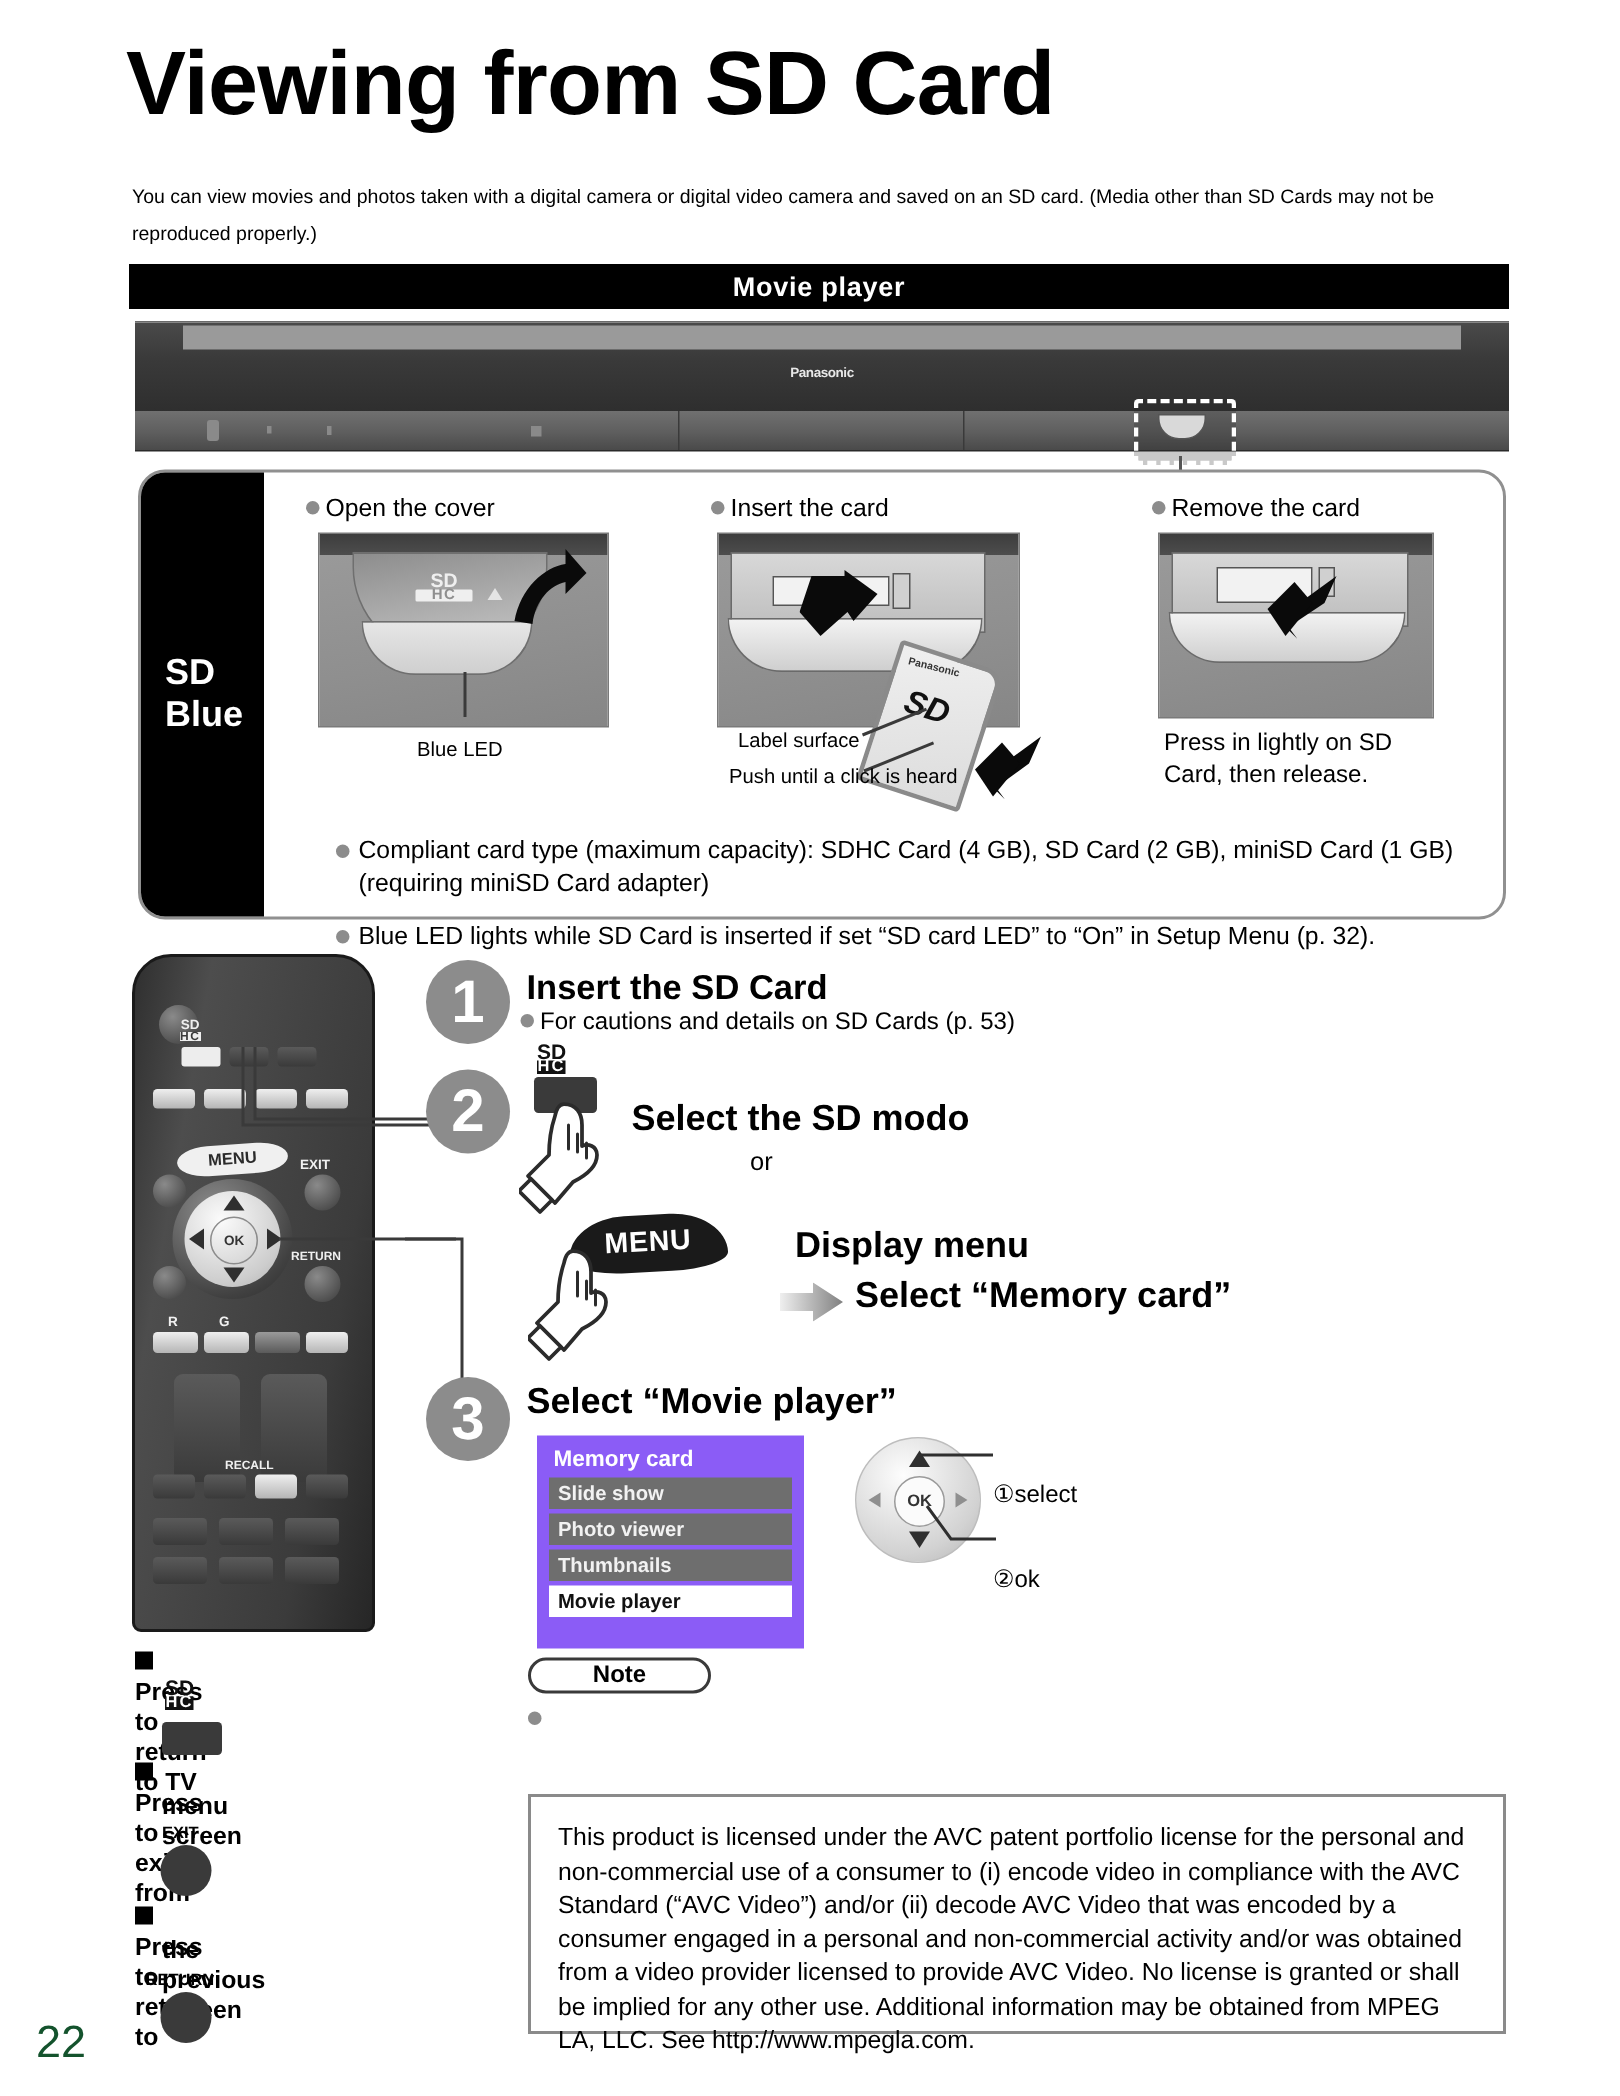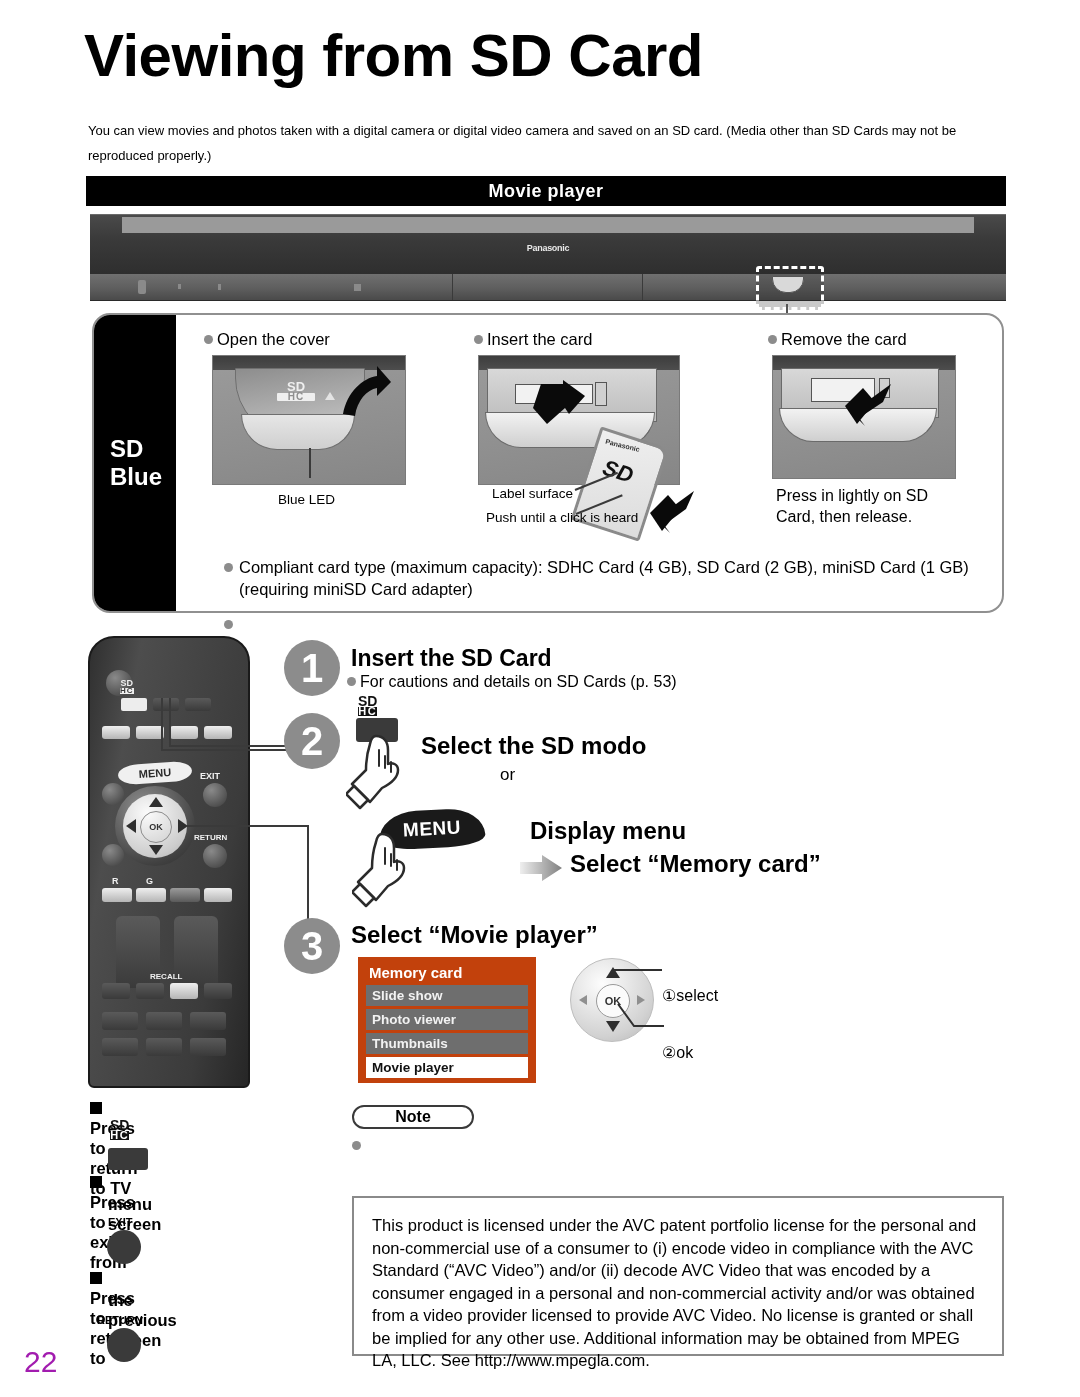--- a/index.html
+++ b/index.html
@@ -416,22 +416,22 @@
   .or-text {
     position:absolute;
     left: 500px; top: 765px;
     font-size: 17px;
   }
 
   
   .menu-box {
     position:absolute;
     left: 358px; top: 957px;
-    width: 178px; height: 126px;
-    background: #c2410c;
+    width: 178px; height: 142px;
+    background: #8b5cf6;
     padding: 6px 8px;
     box-sizing: border-box;
   }
   .menu-box .mb-title {
     color:#fff; font-size:15px; font-weight:bold; padding: 1px 2px 4px 3px;
   }
   .menu-box .mb-item {
     background: #6e6e6e;
     color:#f2f2f2;
     font-size: 13.5px;
@@ -534,21 +534,21 @@
     padding: 16px 18px;
     font-size: 16.5px;
     line-height: 22.5px;
   }
 
   
   .page-num {
     position:absolute;
     left: 24px; bottom: 18px;
     font-size: 30px;
-    color: #a21caf;
+    color: #14532d;
   }
 </style>
 </head>
 <body>
 
 <div class="page-title">Viewing from SD Card</div>
 
 <div class="intro">You can view movies and photos taken with a digital camera or digital video camera and saved on an SD card. (Media other than SD Cards may not be reproduced properly.)</div>
 
 <div class="band">
@@ -649,21 +649,21 @@
     <div class="cap2" style="left:600px; top:170px;">Press in lightly on SD</div>
     <div class="cap2" style="left:600px; top:191px;">Card, then release.</div>
 
   </div>
 
   <div class="panel-notes">
     <div class="li">
       <span class="bullet"></span><span>Compliant card type (maximum capacity): SDHC Card (4 GB), SD Card (2 GB), miniSD Card (1 GB) (requiring miniSD Card adapter)</span>
     </div>
     <div class="li">
-      <span class="bullet"></span>
+      <span class="bullet"></span><span>Blue LED lights while SD Card is inserted if set “SD card LED” to “On” in Setup Menu (p. 32).</span>
     </div>
   </div>
 </div>
 
 <div class="remote">
   <div class="rcirc" style="left:16px; top:32px; width:26px; height:26px;"></div>
 
   <div class="sd-icon">
     <span>SD</span>
     <span class="hc">HC</span>

